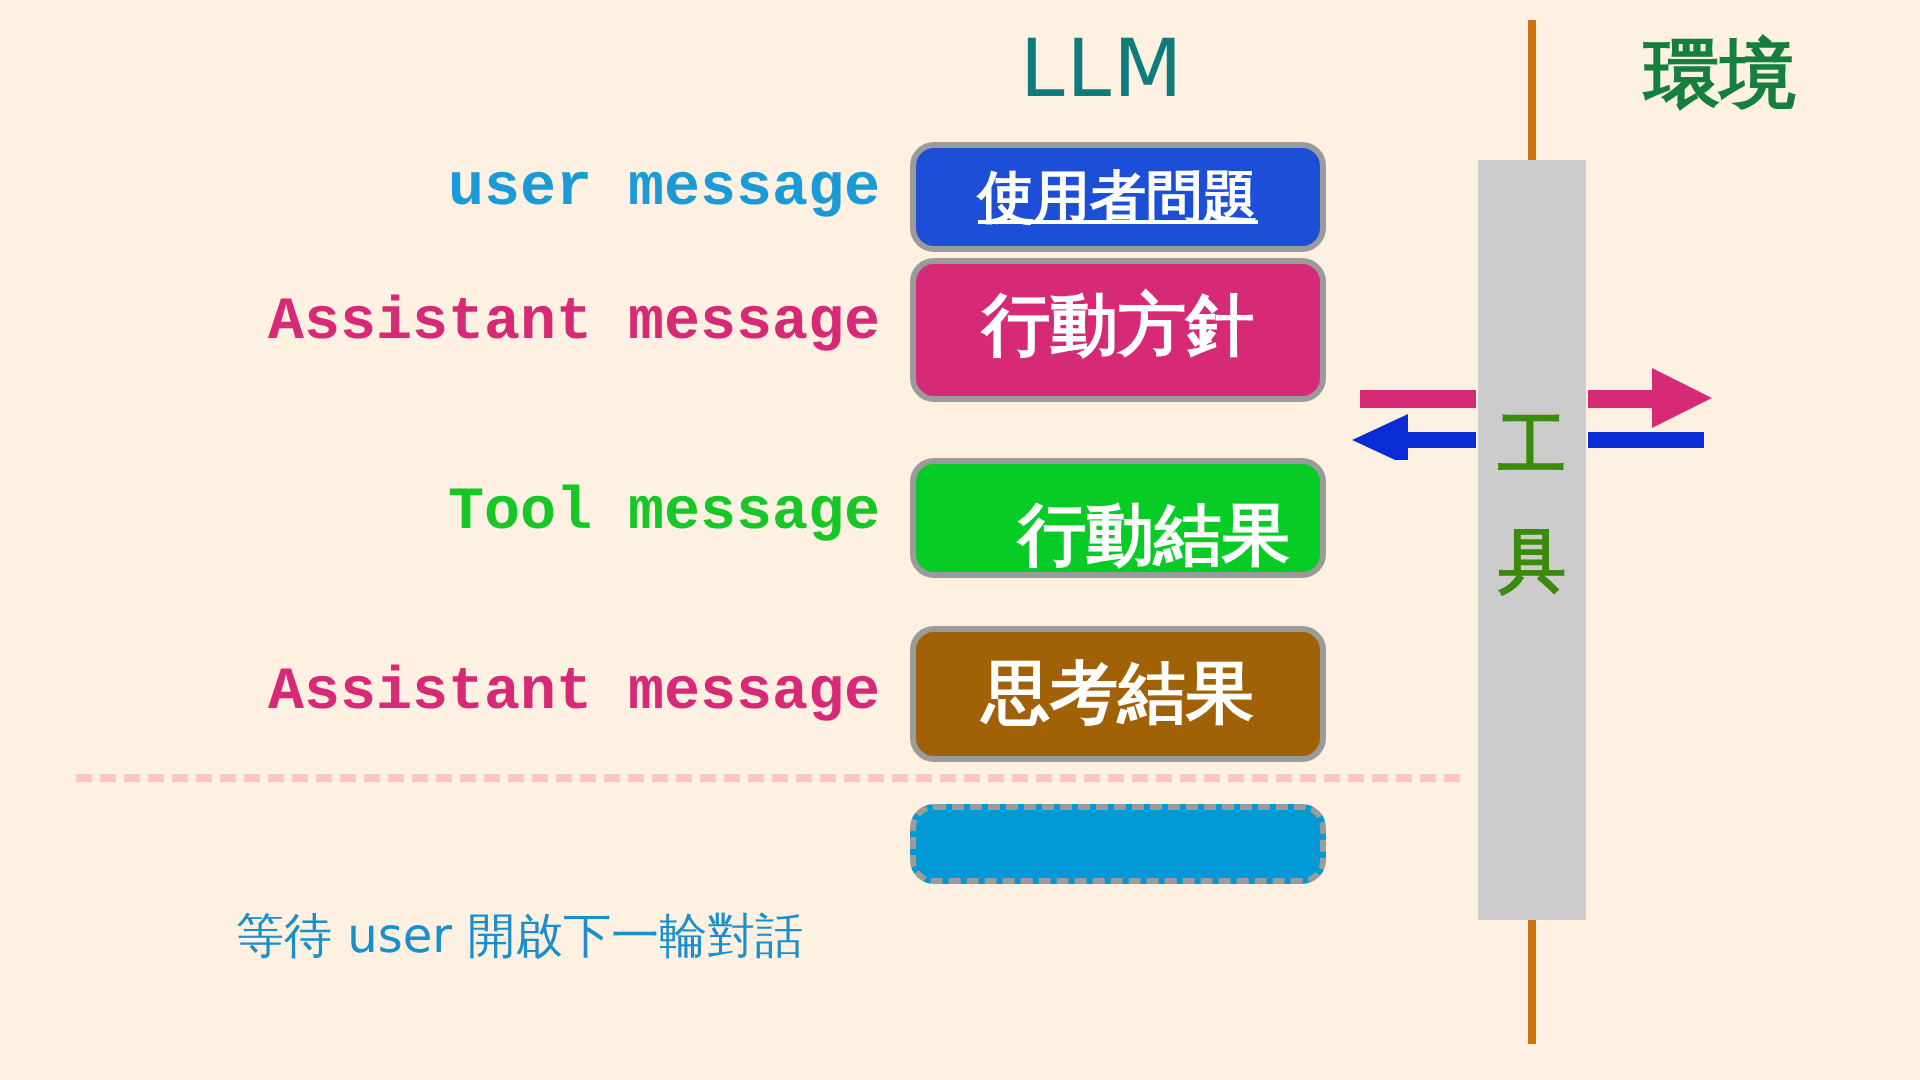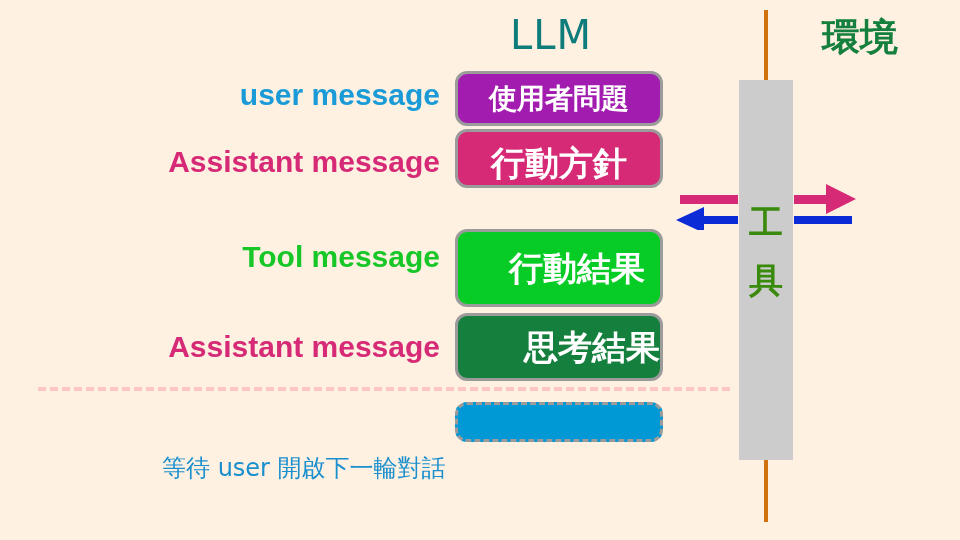--- a/index.html
+++ b/index.html
@@ -4,23 +4,23 @@
 <style>
   html,body{margin:0;padding:0;}
   body{width:960px;height:540px;background:#fff1e2;position:relative;overflow:hidden;font-family:"DejaVu Sans",sans-serif;}
   .abs{position:absolute;}
   .title-llm{left:510px;top:12px;font-size:40px;font-weight:normal;color:#0e7c7b;letter-spacing:1px;}
   .title-env{left:822px;top:12px;font-size:38px;font-weight:bold;color:#15803d;}
   .vline{left:764px;width:4px;background:#d0730f;}
   .tool-bar{left:739px;top:80px;width:54px;height:380px;background:#cccccc;}
   .tool-label{left:739px;width:54px;text-align:center;font-size:34px;color:#3a8a0d;font-weight:bold;}
   .box{left:455px;width:208px;border-radius:12px;border:3px solid #9b9b9b;box-sizing:border-box;color:#fff;text-align:center;font-weight:bold;}
-  .label{right:520px;text-align:right;font-weight:bold;font-family:Liberation Sans, sans-serif;}
+  .label{right:520px;text-align:right;font-weight:bold;font-family:Liberation Mono, monospace;}
   .dash{left:38px;top:387px;width:692px;height:0;border-top:4px dashed #ffc4c4;}
-  .wait{left:118px;top:452px;font-size:24px;color:#1a8fce;margin-left:44px;}
+  .wait{left:118px;top:452px;font-size:24px;color:#1a8fce;}
 </style>
 </head>
 <body>
 
 <div class="abs title-llm">LLM</div>
 <div class="abs title-env">環境</div>
 
 <div class="abs vline" style="top:10px;height:70px;"></div>
 <div class="abs vline" style="top:460px;height:62px;"></div>
 <div class="abs tool-bar"></div>
@@ -34,28 +34,28 @@
     <polygon points="150,4 180,19 150,34" fill="#d62a76"></polygon>
   </g>
   <g>
     <rect x="28" y="36" width="34" height="8" fill="#0b2bd6"></rect>
     <rect x="118" y="36" width="58" height="8" fill="#0b2bd6"></rect>
     <polygon points="0,40 28,27 28,53" fill="#0b2bd6"></polygon>
   </g>
 </svg>
 
 <div class="abs label" style="top:78px;font-size:30px;color:#1a9bd7;">user message</div>
-<div class="abs box" style="top:71px;height:55px;background:#a21caf;font-size:28px;line-height:49px;">使用者問題</div>
+<div class="abs box" style="top:71px;height:55px;background:#1d4ed8;font-size:28px;line-height:49px;text-decoration:underline;">使用者問題</div>
 
 <div class="abs label" style="top:145px;font-size:30px;color:#d62a76;">Assistant message</div>
-<div class="abs box" style="top:129px;height:59px;background:#d62a76;font-size:34px;line-height:62px;">行動方針</div>
+<div class="abs box" style="top:129px;height:72px;background:#d62a76;font-size:34px;line-height:62px;">行動方針</div>
 
 <div class="abs label" style="top:240px;font-size:30px;color:#17c728;">Tool message</div>
-<div class="abs box" style="top:229px;height:78px;background:#07cc25;font-size:34px;line-height:72px;padding-left:36px;">行動結果</div>
+<div class="abs box" style="top:229px;height:60px;background:#07cc25;font-size:34px;line-height:72px;padding-left:36px;">行動結果</div>
 
 <div class="abs label" style="top:330px;font-size:30px;color:#d62a76;">Assistant message</div>
-<div class="abs box" style="top:313px;height:68px;background:#15803d;font-size:34px;line-height:62px;text-align:right;">思考結果</div>
+<div class="abs box" style="top:313px;height:68px;background:#a16207;font-size:34px;line-height:62px;">思考結果</div>
 
 <div class="abs dash"></div>
 
 <div class="abs box" style="top:402px;height:40px;background:#0099d6;border:3px dashed #9b9b9b;border-radius:12px;"></div>
 
 <div class="abs wait">等待 user 開啟下一輪對話</div>
 
 </body></html>

